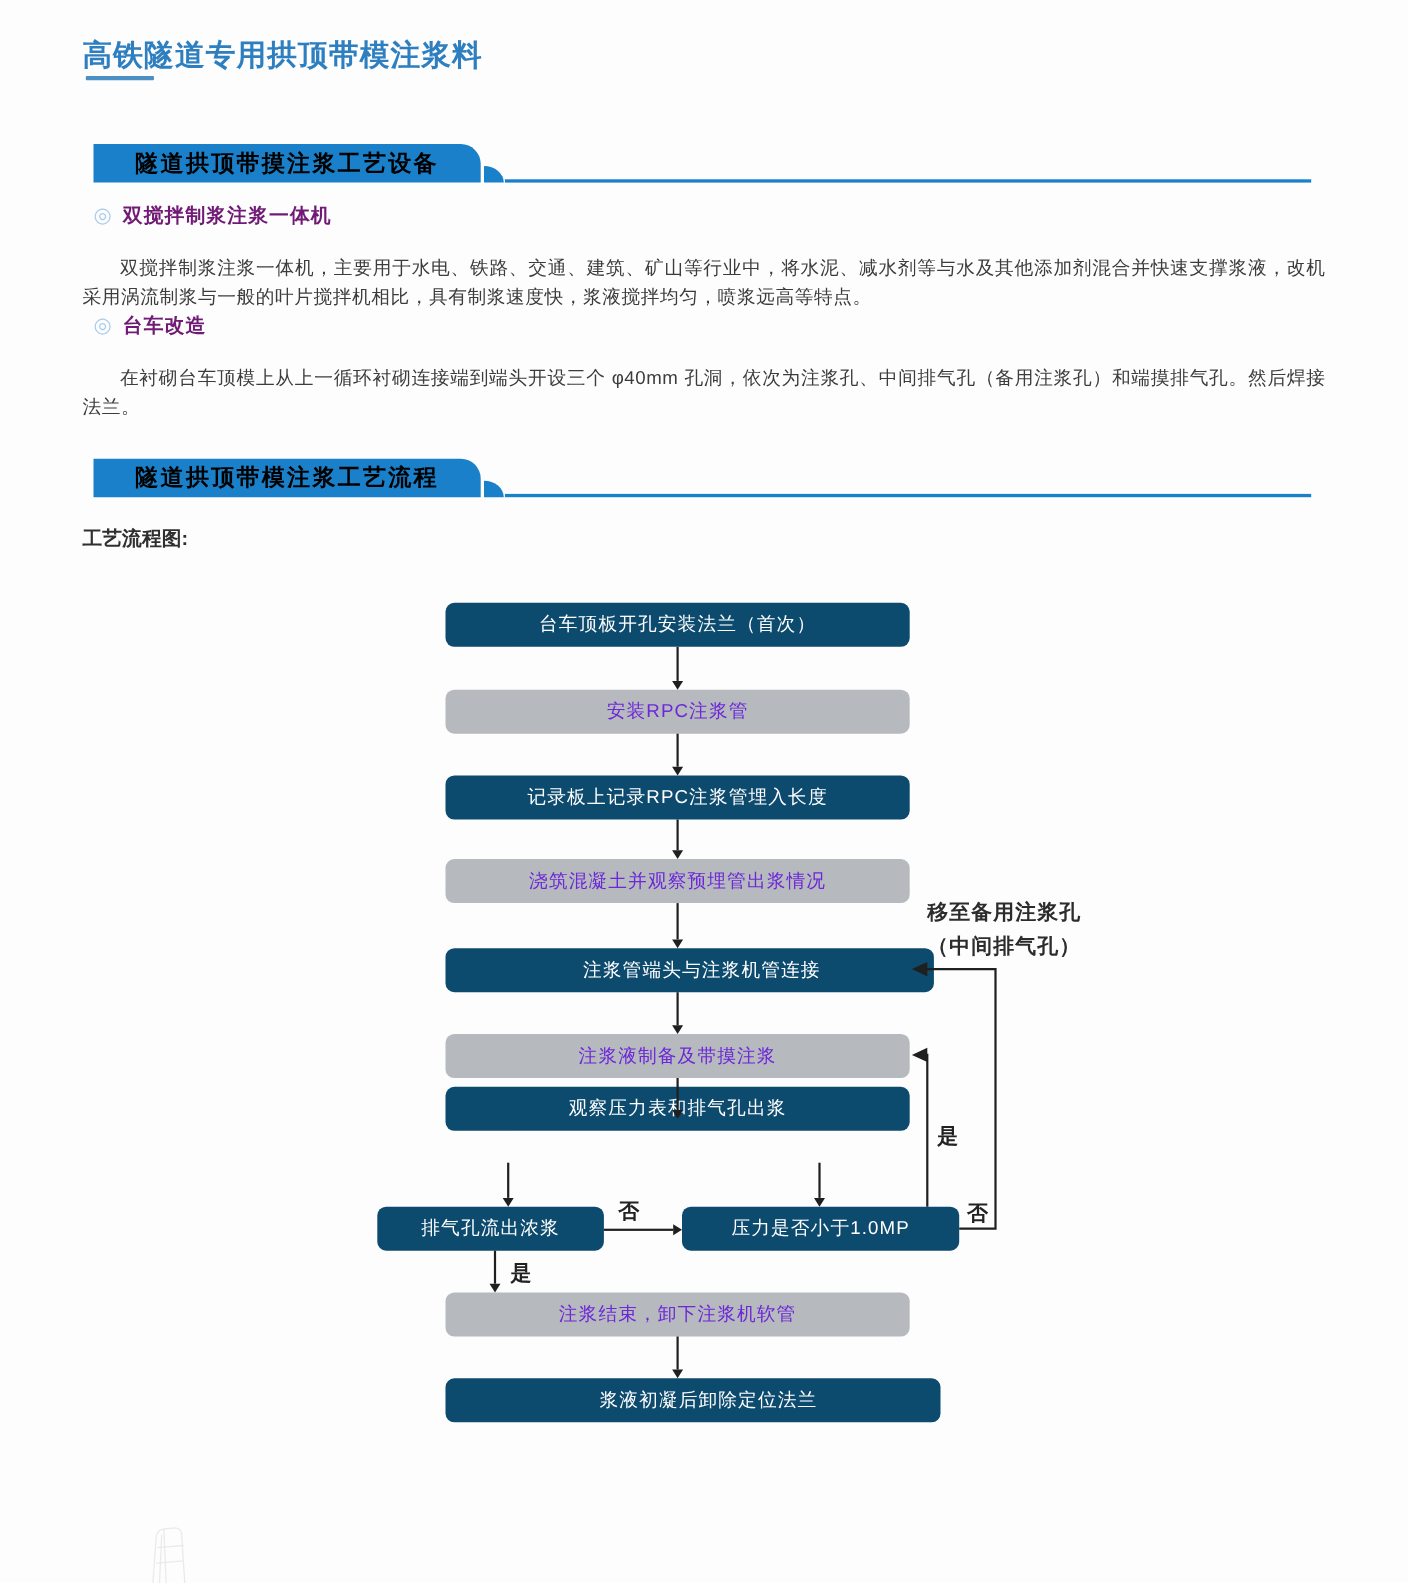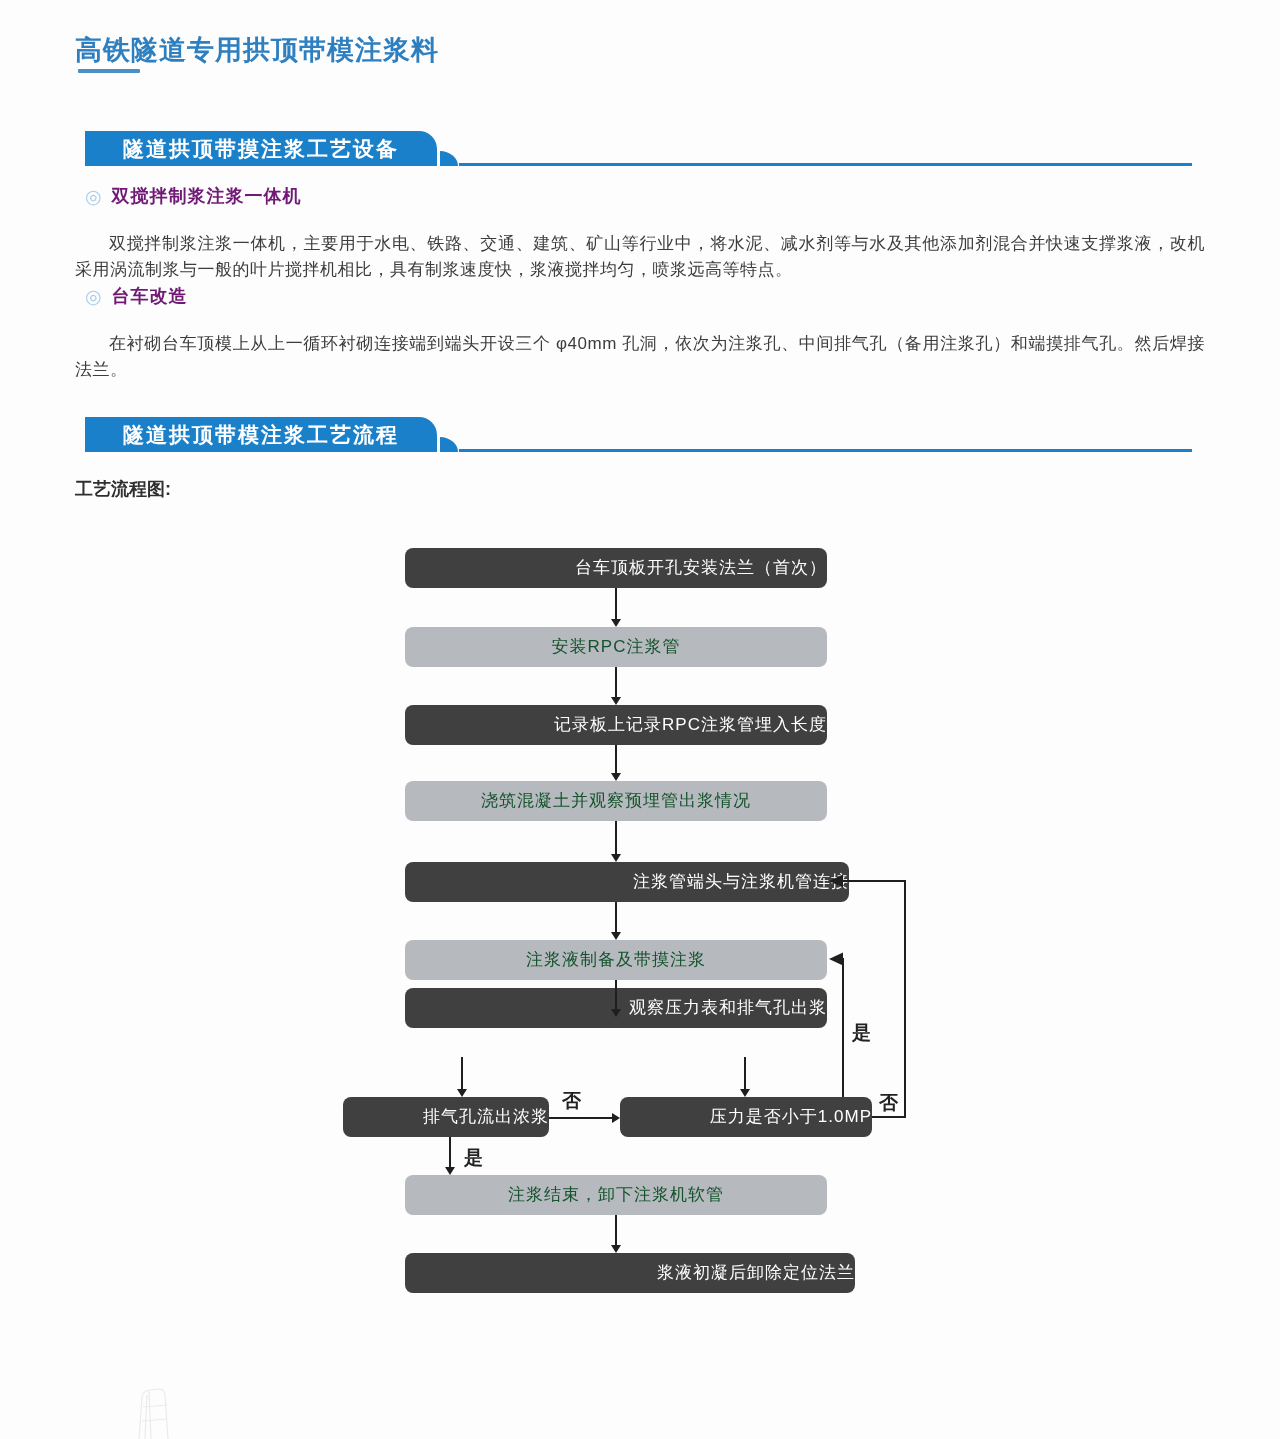--- a/index.html
+++ b/index.html
@@ -20,21 +20,21 @@
     font-size:27px; font-weight:bold; color:#2e7fc0; letter-spacing:1px;text-align:right;
   }
   .title-dash{
     position:absolute; left:78px; top:69px;
     width:62px; height:4px; background:#4a90c4; border-radius:1px;
   }
   
   .sec-header{position:absolute; left:85px; width:1107px; height:35px;}
   .sec-banner{
     position:absolute; left:0; top:0; width:352px; height:35px;
-    background:#1a80ca; color:#ffffff;
+    background:#1a80ca; color:#000000;
     font-size:21px; font-weight:bold; letter-spacing:2px;
     text-align:center; line-height:35px;
     border-radius:0 18px 0 0;
   }
   .sec-banner::after{
     content:""; position:absolute; right:-21px; bottom:0;
     width:18px; height:15px; background:#1a80ca;
     border-radius:0 100% 0 0;
   }
   .sec-line{
@@ -54,22 +54,22 @@
     position:absolute; left:75px; top:477px;
     font-size:18px; font-weight:bold; color:#2f2f2f;
   }
   
   .flow{position:absolute; left:0; top:530px; width:1280px; height:800px;}
   .fnode{
     position:absolute; height:40px; line-height:40px;
     border-radius:8px; text-align:center;
     font-size:17px; letter-spacing:1px; color:#ffffff;
   }
-  .fnode.blue{background:#404040;text-align:right;}
-  .fnode.gray{background:#b6b9bd; color:#14532d;}
+  .fnode.blue{background:#0c4a6e;}
+  .fnode.gray{background:#b6b9bd; color:#6d28d9;}
   .nmain{left:405px; width:422px;}
   
   .arr-v{position:absolute; width:0; border-left:2px solid #1f1f1f;}
   .arr-v::after{
     content:""; position:absolute; left:-6.5px; bottom:-8px;
     border:5.5px solid transparent; border-top:8px solid #1f1f1f; border-bottom:none;
   }
   
   .arr-h{position:absolute; height:0; border-top:2px solid #1f1f1f;}
   .arr-h::after{
@@ -153,20 +153,24 @@
       <polygon points="829,351 843,344.5 843,357.5" fill="#1f1f1f"></polygon>
       <path d="M843,567 L843,429 L840,429" fill="none" stroke="#1f1f1f" stroke-width="2"></path>
       <polygon points="829,429 843,422.5 843,435.5" fill="#1f1f1f"></polygon>
     </svg>
 
     <div class="edge-label" style="left:562px; top:558px;">否</div>
     <div class="edge-label" style="left:464px; top:615px;">是</div>
     <div class="edge-label" style="left:852px; top:490px;">是</div>
     <div class="edge-label" style="left:879px; top:560px;">否</div>
 
+    <div class="fc-annotation">
+      <div>移至备用注浆孔</div>
+      <div>（中间排气孔）</div>
+    </div>
   </div>
 
   <svg class="watermark" width="80" height="54" viewBox="0 0 80 54">
     <g fill="none" stroke="#dcdcdc" stroke-width="1.2">
       <path d="M14,54 L17,12 Q18,6 24,5 L34,4 Q39,4 40,9 L43,54"></path>
       <path d="M20,54 L22,10"></path>
       <path d="M18,22 L42,20"></path>
       <path d="M17,36 L42,34"></path>
       <path d="M24,5 L26,54"></path>
     </g>

